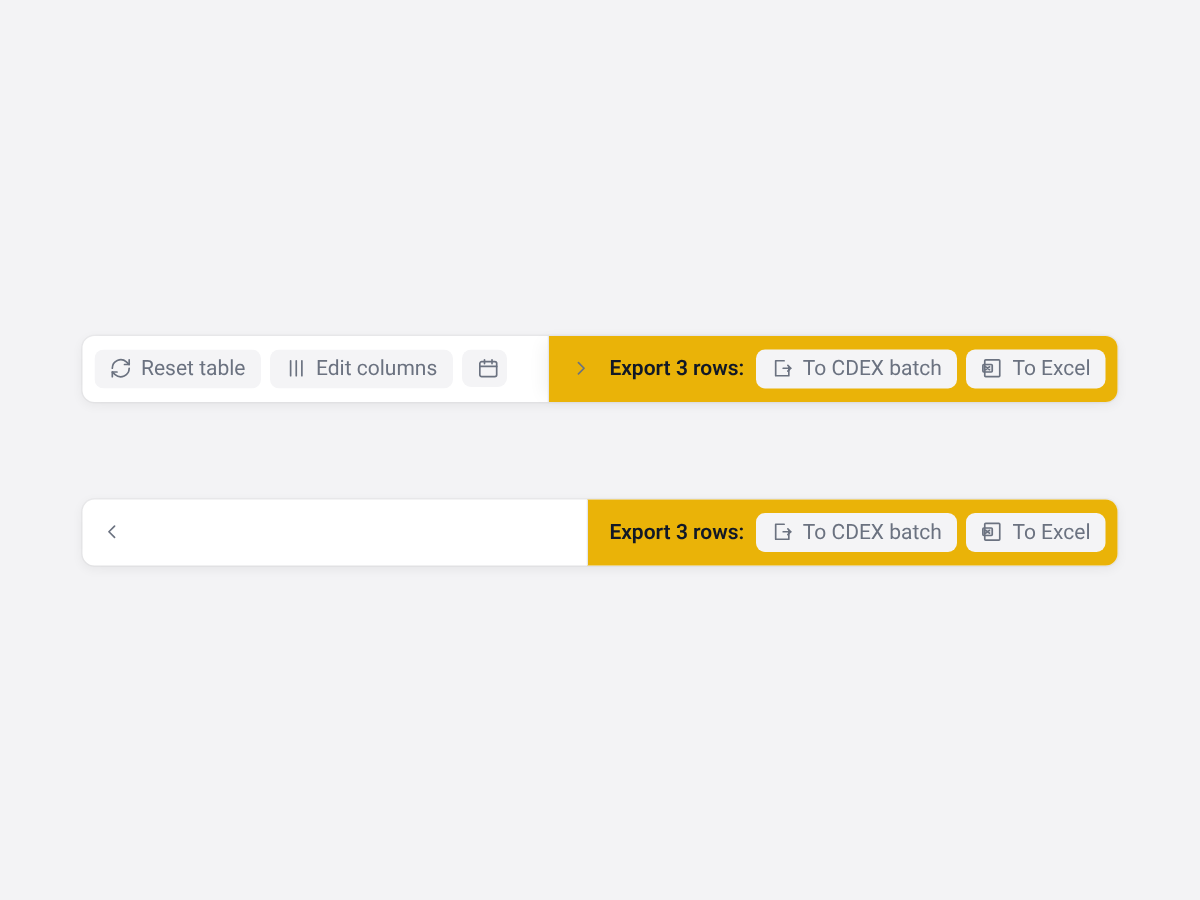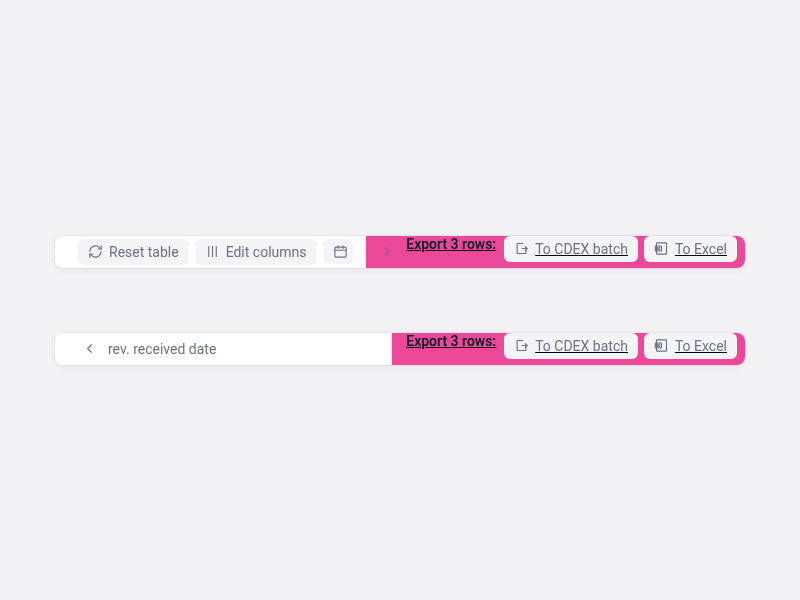--- a/index.html
+++ b/index.html
@@ -17,24 +17,24 @@
       flex-direction: column;
       align-items: center;
       justify-content: center;
       gap: 65px;
     }
     
     .toolbar {
       background: #fff;
       border-radius: 8px;
       box-shadow: 0 2px 8px rgba(0,0,0,0.06), 0 0 0 1px rgba(0,0,0,0.03);
-      height: 32px;
-      display: flex;
-      align-items: center;
-      padding: 0 23px;
+      height: 44px;
+      display: flex;
+      align-items: center;
+      padding: 0 8px;
       position: relative;
       width: 690px;
     }
     
     .btn {
       display: inline-flex;
       align-items: center;
       gap: 6px;
       padding: 5px 10px;
       border-radius: 6px;
@@ -79,28 +79,27 @@
       align-items: center;
       overflow: hidden;
       flex: 0 0 auto;
     }
     
     .right-panel {
       position: absolute;
       right: 0;
       top: 0;
       bottom: 0;
-      background: #ec4899;
+      background: #eab308;
       border-left: 1px solid #e5e7eb;
       display: flex;
-      align-items: flex-start;
+      align-items: center;
       padding: 0 8px;
       border-radius: 0 8px 8px 0;
       box-shadow: -6px 0 12px -4px rgba(0,0,0,0.06);
-      text-decoration: underline;
     }
     
     .right-panel.no-shadow {
       box-shadow: none;
     }
     
     .scroll-arrow {
       width: 26px;
       height: 100%;
       display: inline-flex;
@@ -211,23 +210,20 @@
 
 <div class="toolbar">
   <div class="scroll-arrow-left">
     <span class="icon">
       <svg viewBox="0 0 24 24">
           <polyline points="15 6 9 12 15 18"></polyline>
         </svg>
     </span>
   </div>
   <div class="left-section">
-    <div class="btn btn-ghost" style="padding-left:4px;">
-      <span>rev. received date</span>
-    </div>
   </div>
 
   <div class="right-panel no-shadow">
     <span class="export-label" style="margin-left:6px;">Export 3 rows:</span>
     <div class="btn">
       <span class="icon">
         <svg viewBox="0 0 24 24">
             <path d="M14 4h-9v16h14v-9"></path>
             <path d="M13 12h8"></path>
             <path d="M18 9l3 3-3 3"></path>

